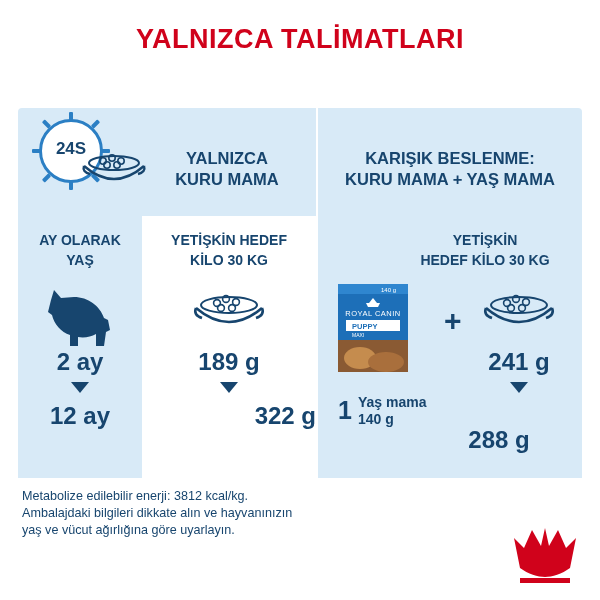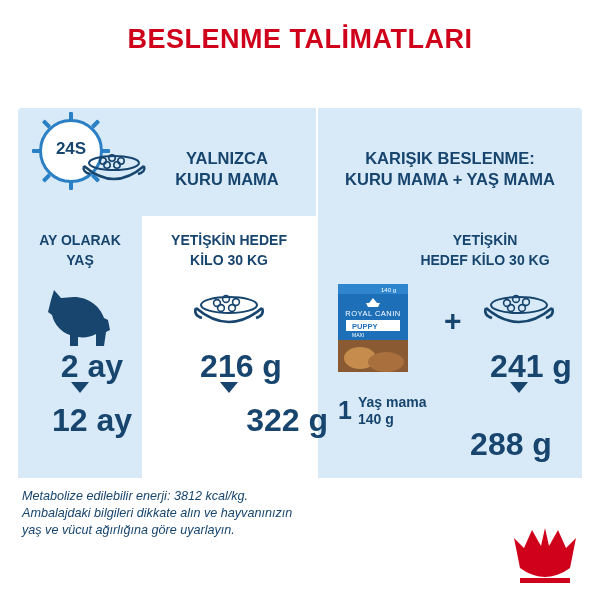--- a/index.html
+++ b/index.html
@@ -80,49 +80,49 @@
     position:absolute;left:0;top:170px;width:564px;height:200px;
   }
 
   .colstrip-age{position:absolute;left:0;top:0;width:124px;height:200px;background:#d8eaf7;}
   .colstrip-dry{position:absolute;left:124px;top:0;width:174px;height:200px;background:#ffffff;}
   .colstrip-mix{position:absolute;left:300px;top:0;width:264px;height:200px;background:#d8eaf7;}
 
   .val{
     position:absolute;text-align:center;font-weight:bold;color:#17456e;
   }
-  .val.big{font-size:32px;padding-left:12px;}
+  .val.big{font-size:24px;}
 
   .arrow{
     position:absolute;width:0;height:0;
     border-left:9px solid transparent;border-right:9px solid transparent;
     border-top:11px solid #17456e;
   }
 
   .plus{
     position:absolute;color:#17456e;font-size:30px;font-weight:bold;line-height:1;
   }
 
   
   .footer{
     position:absolute;left:22px;top:488px;width:430px;
-    font-size:12.6px;line-height:17px;color:#17456e;font-style:italic;
+    font-size:12.6px;line-height:17px;color:#17456e;
   }
 
   
   .crown{position:absolute;right:18px;bottom:14px;width:74px;height:62px;}
 
   svg{display:block;}
 </style>
 </head>
 <body>
 
 <div class="page">
 
-  <div class="title">BESLENME TALİMATLARI</div>
+  <div class="title">YALNIZCA TALİMATLARI</div>
 
   <div class="table">
 
     <div class="hdr">
       <div class="hdr-left"></div>
       <div class="hdr-right"></div>
 
       <div class="badge">
         <div class="tick" style="left:37px;top:0px;width:4px;height:9px;"></div>
         <div class="tick" style="left:37px;top:69px;width:4px;height:9px;"></div>
@@ -235,21 +235,21 @@
           <text x="16" y="55" font-size="5" fill="#ffffff" font-family="Liberation Sans, sans-serif">MAXI</text>
           <rect x="2" y="58" width="70" height="32" fill="#8a5a33"></rect>
           <ellipse cx="24" cy="76" rx="16" ry="11" fill="#c58c4e"></ellipse>
           <ellipse cx="50" cy="80" rx="18" ry="10" fill="#a96f3c"></ellipse>
         </svg>
       </div>
 
       <div class="plus" style="left:426px;top:28px;">+</div>
 
       <div class="val big" style="left:0;top:70px;width:124px;">2 ay</div>
-      <div class="val big" style="left:124px;top:70px;width:174px;">216 g</div>
+      <div class="val big" style="left:124px;top:70px;width:174px;">189 g</div>
       <div class="val big" style="left:458px;top:70px;width:86px;">241 g</div>
 
       <div class="val" style="left:316px;top:118px;width:22px;font-size:25px;text-align:center;">1</div>
       <div style="position:absolute;left:340px;top:116px;width:76px;font-size:14px;font-weight:bold;line-height:17px;color:#17456e;">
         <span>Yaş mama</span><br>
         <span>140 g</span>
       </div>
 
       <div class="arrow" style="left:53px;top:104px;"></div>
       <div class="arrow" style="left:202px;top:104px;"></div>

